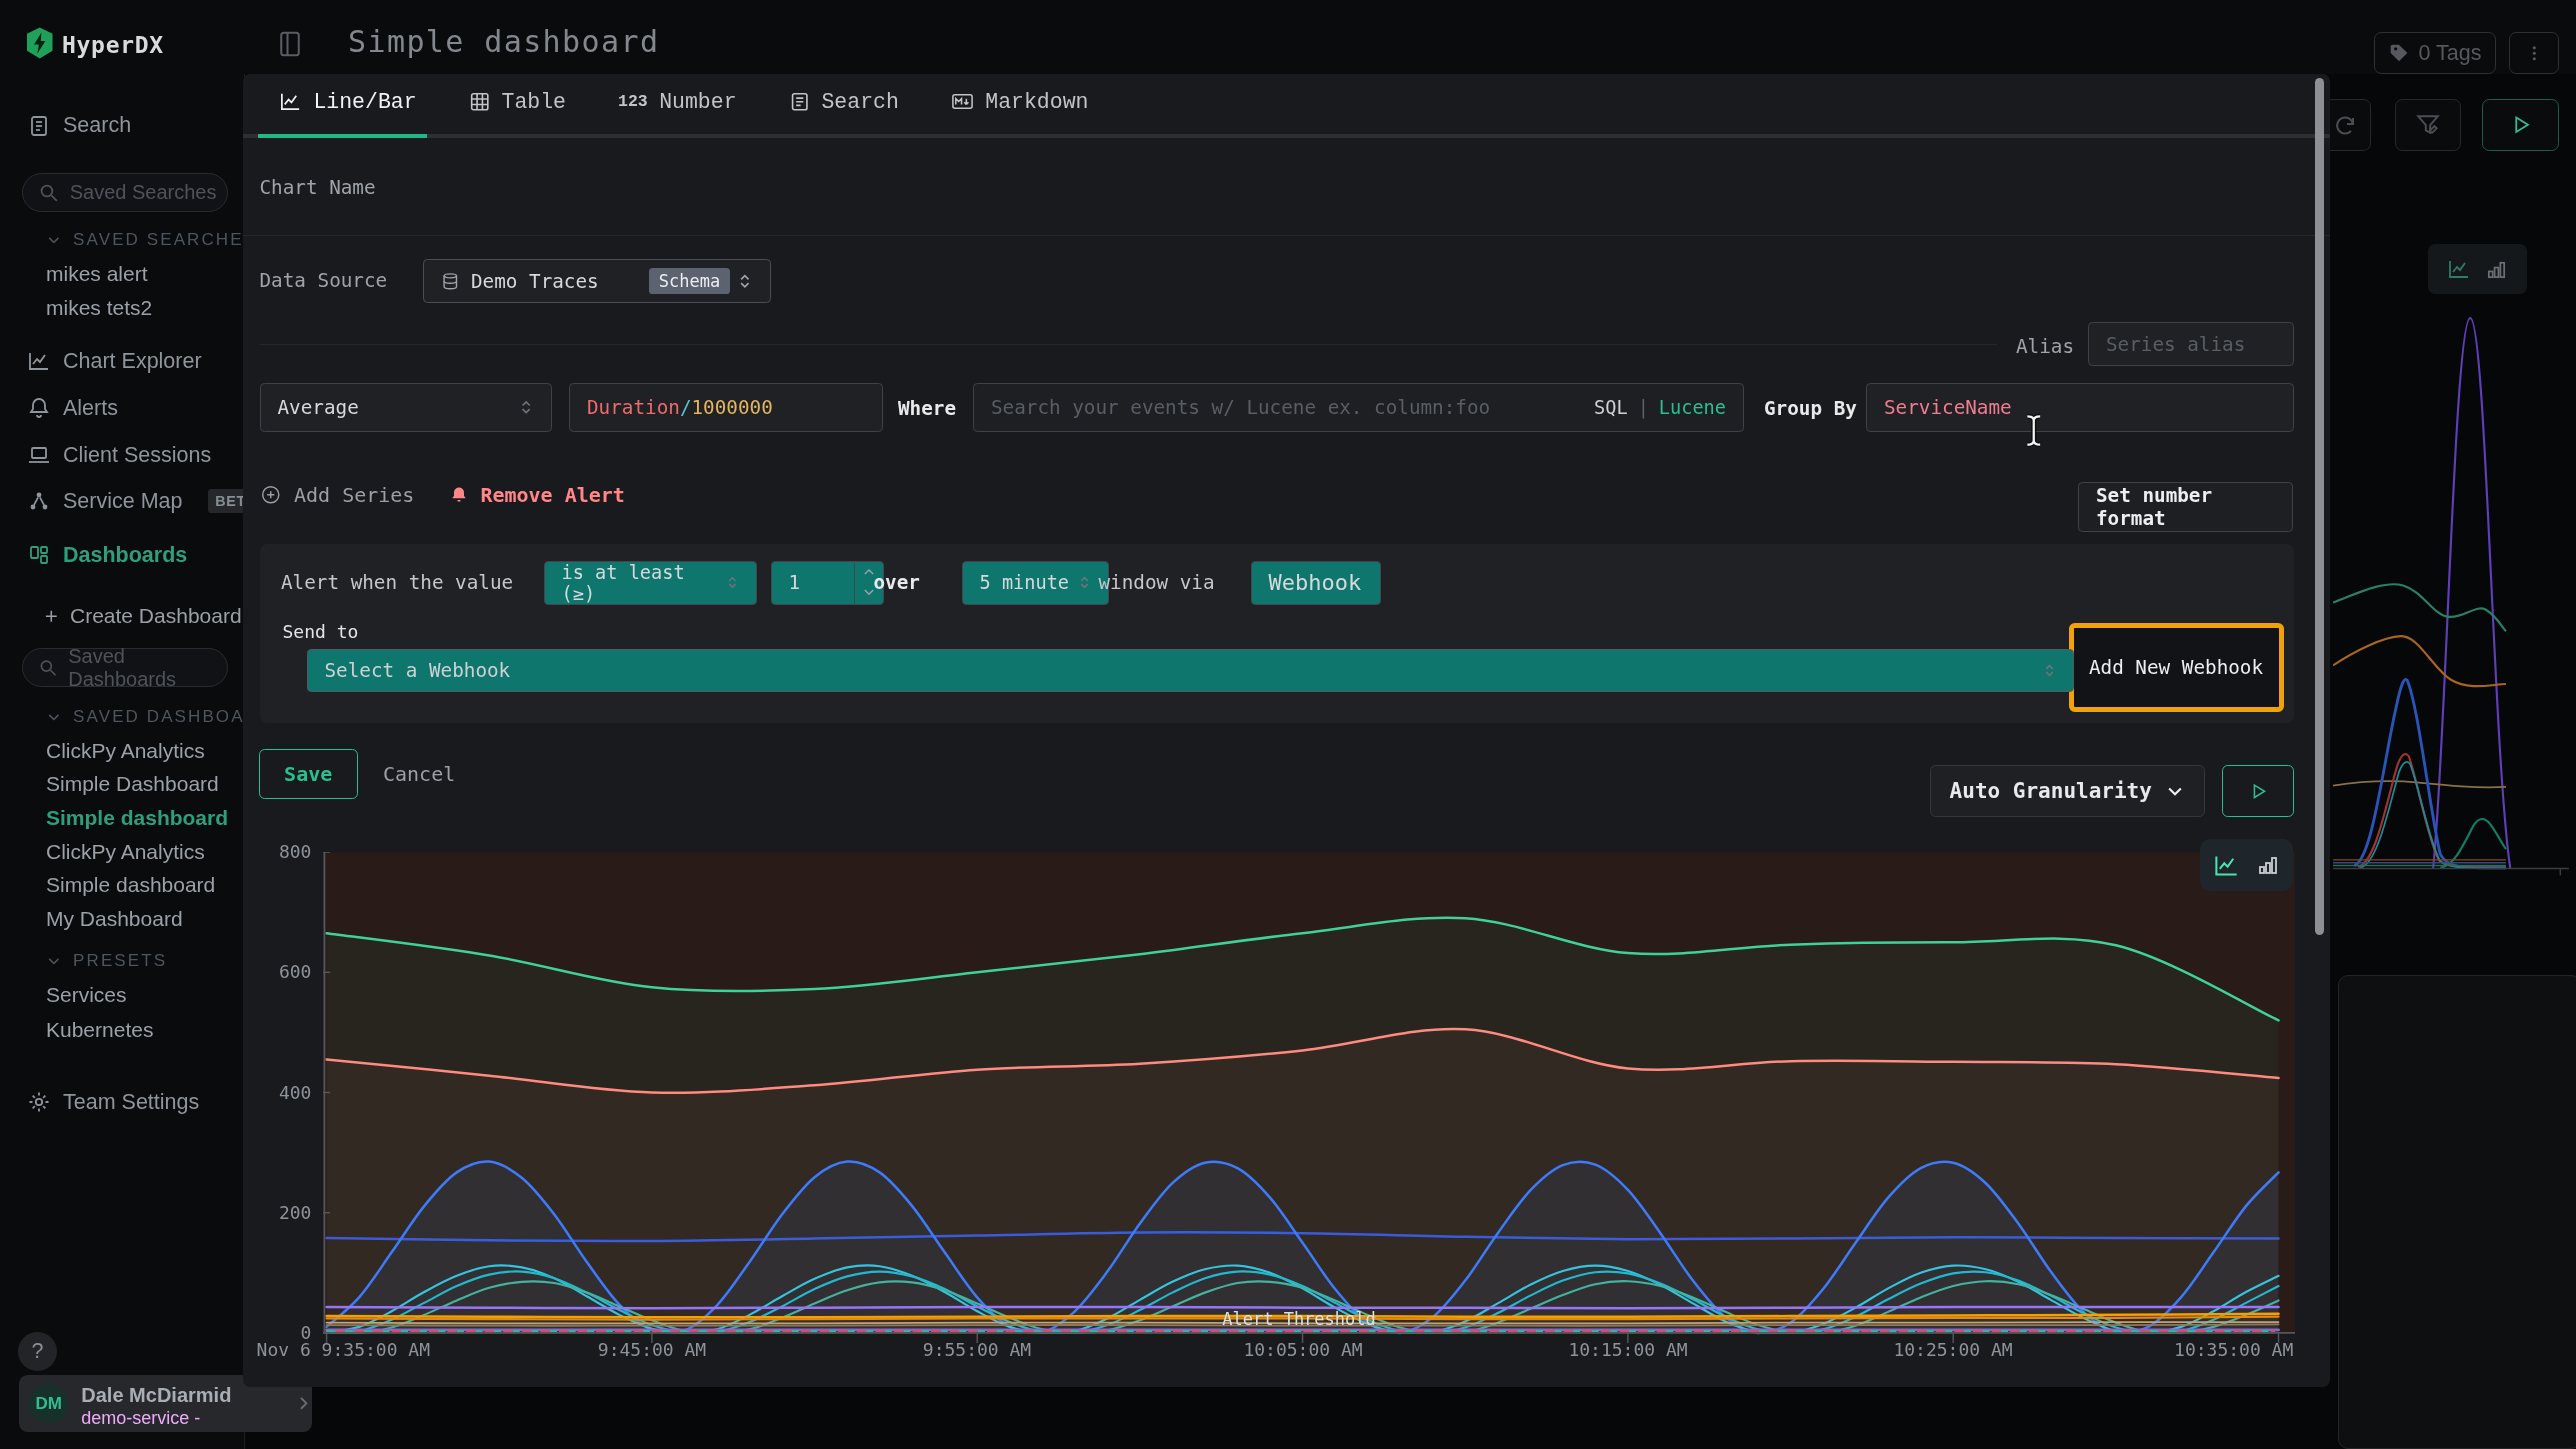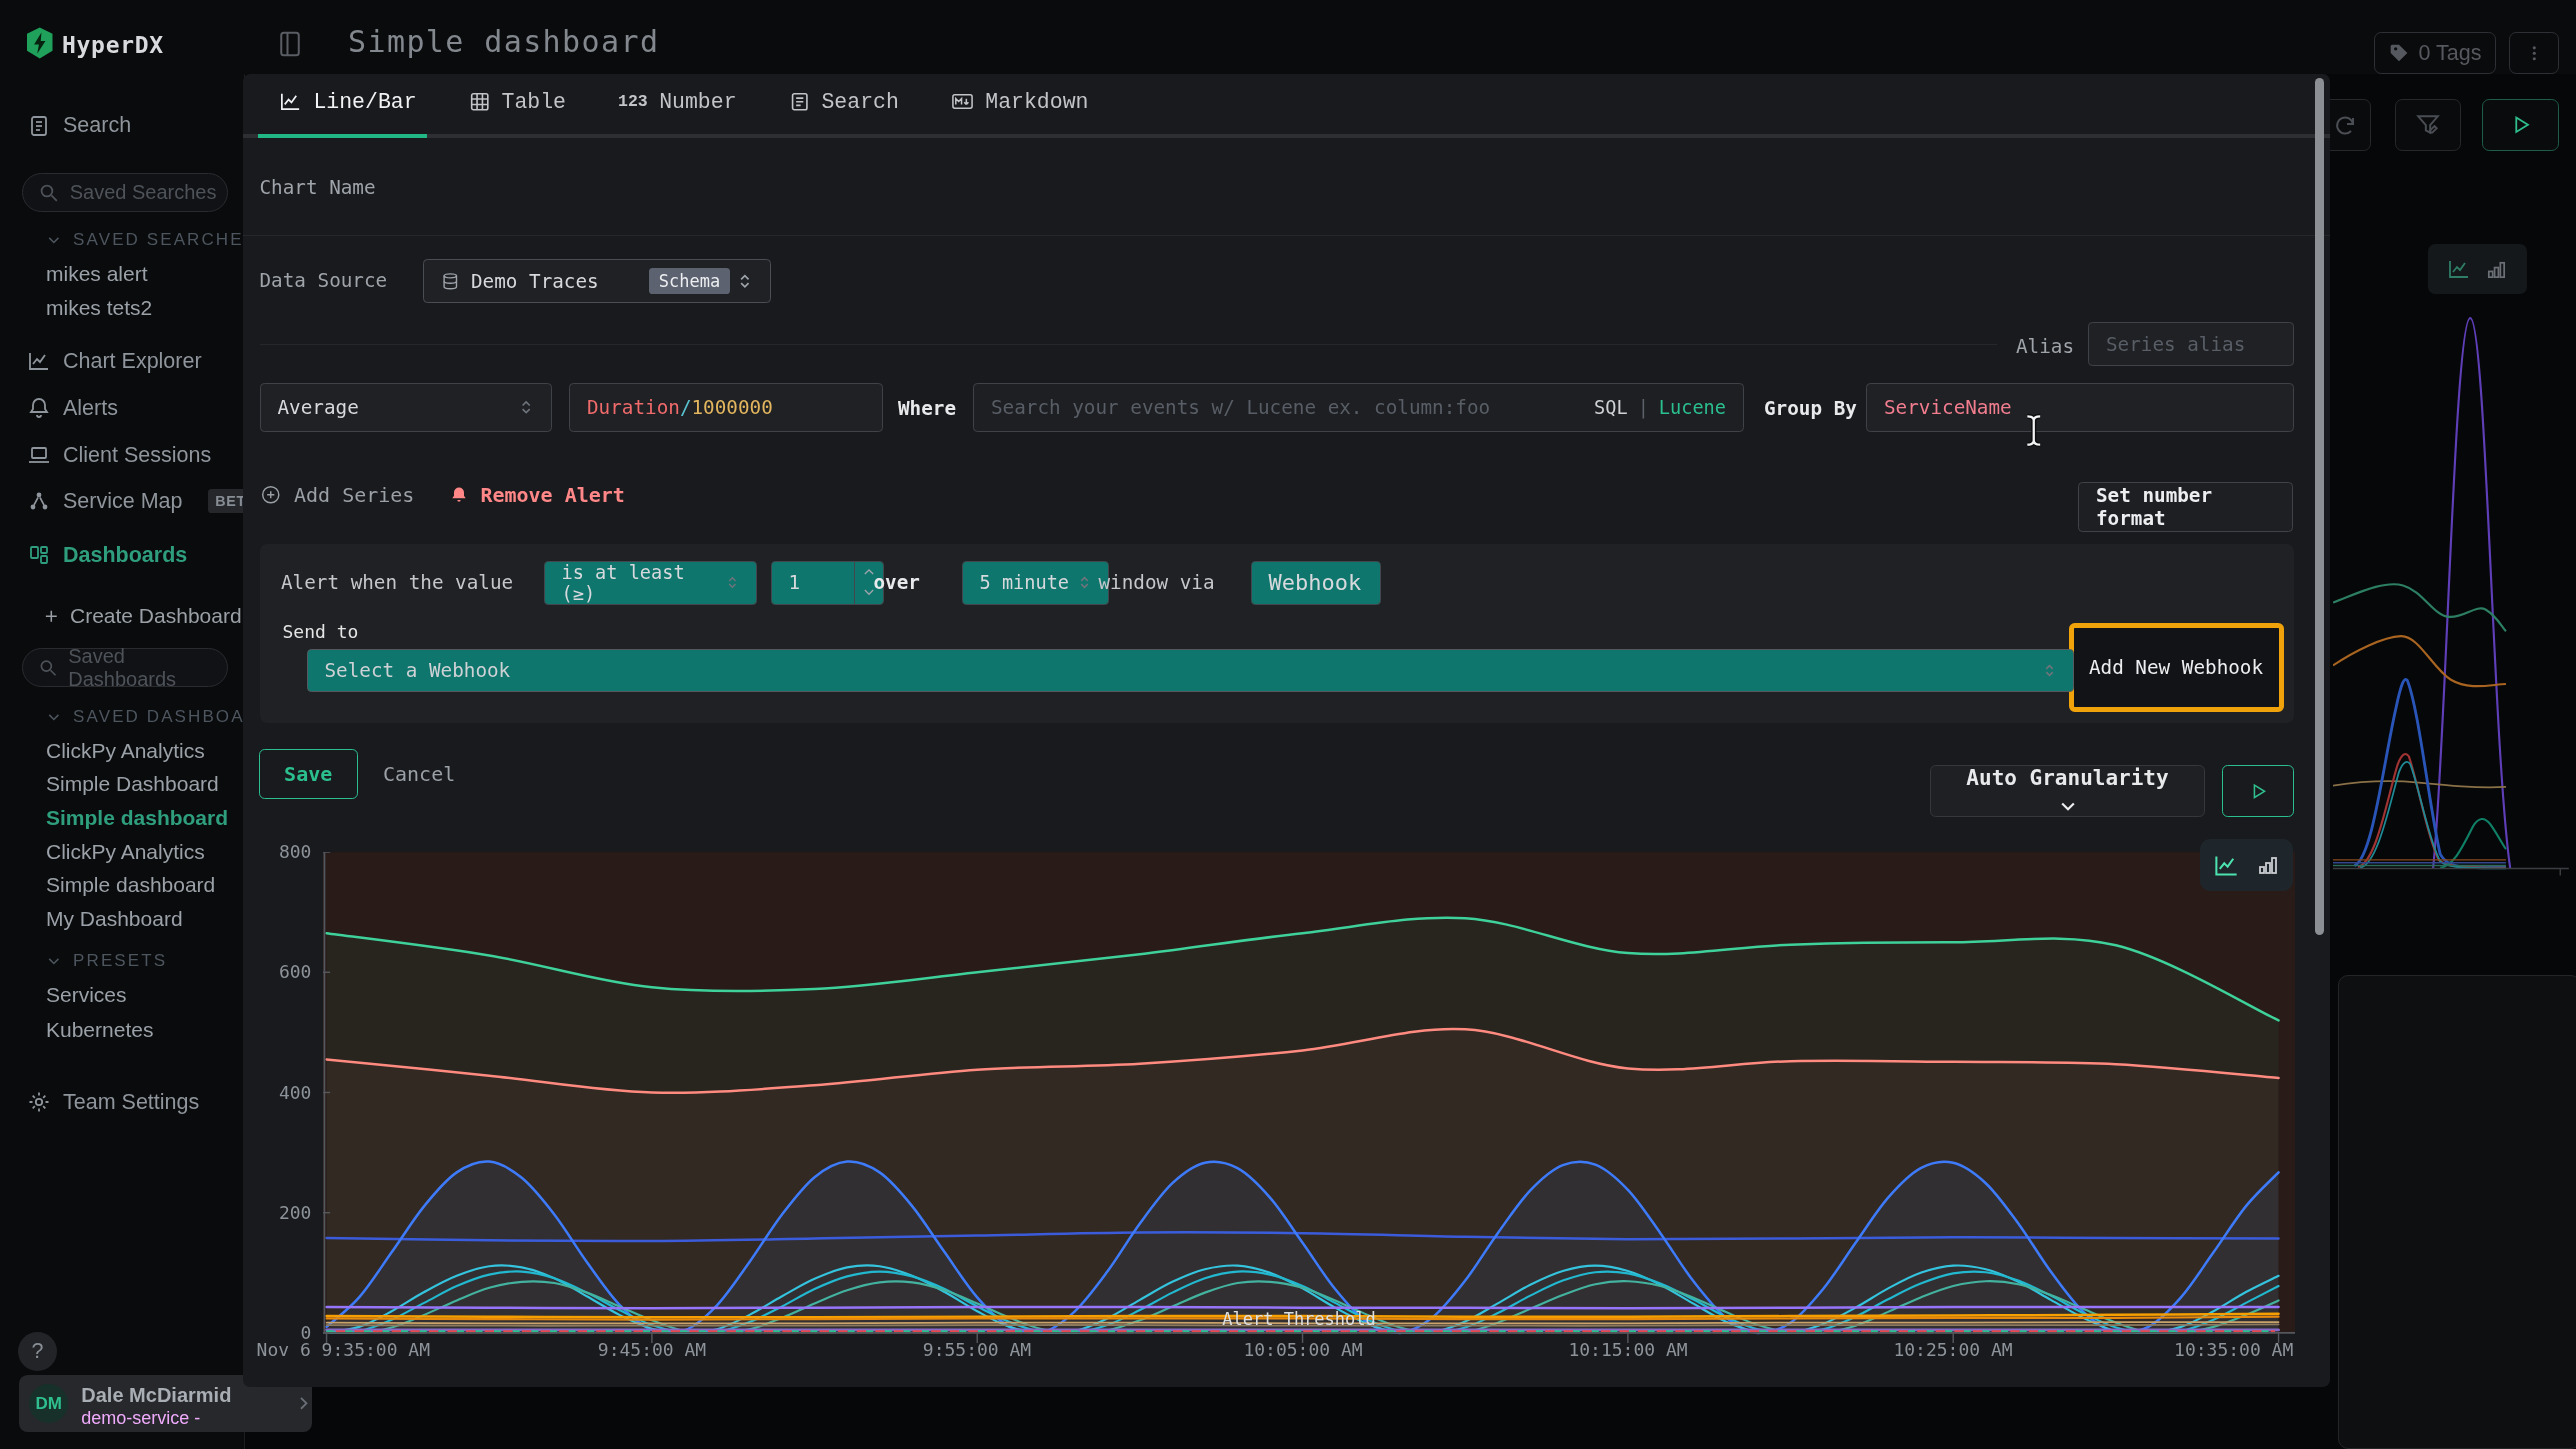--- a/index.html
+++ b/index.html
@@ -48,21 +48,21 @@
   .field-label { font-size:19.3px; color:#9fa4ab; }
   .t-input { background:#1f2125; border:1.4px solid #3f4248; border-radius:4.3px; color:#d7d9dc; font-size:19.3px; display:flex; align-items:center; padding:0 17px; }
   .placeholder { color:#595e66; }
   .divider { position:absolute; height:1.4px; background:#26272b; }
   .sel-chevrons { margin-left:auto; color:#6f747b; }
   .bold-label { font-size:19.3px; font-weight:bold; color:#e8e9eb; }
   #alert-panel { left:16.5px; top:470px; width:2034px; height:179px; background:#1f2125; border-radius:7.2px; }
   #alert-panel .t-input { background:#0f766e; border-color:#43464c;margin-left:24px; }
   #save-btn { left:15.7px; top:675px; width:99px; height:50px; border:1.4px solid #2bbf8e; border-radius:5.7px; color:#2bbf8e; font-size:20px; font-weight:bold; display:flex; align-items:center; justify-content:center; background:transparent; }
   #cancel-btn { left:140px; top:675px; height:50px; display:flex; align-items:center; color:#9aa0a6; font-size:20px; }
-  #granularity { left:1687px; top:691px; width:275px; height:52px; background:#1e2024; border:1.4px solid #35373c; border-radius:5.7px; display:flex; align-items:center; justify-content:space-between; padding:0 18.6px; color:#e8e9eb; font-size:21px; font-weight:bold;flex-direction:column; }
+  #granularity { left:1687px; top:691px; width:275px; height:52px; background:#1e2024; border:1.4px solid #35373c; border-radius:5.7px; display:flex; align-items:center; justify-content:space-between; padding:0 18.6px; color:#e8e9eb; font-size:21px; font-weight:bold; }
   #run-btn { left:1979px; top:691px; width:72px; height:52px; border:1.4px solid #2bbf8e; border-radius:5.7px; display:flex; align-items:center; justify-content:center; color:#2fbf8e; }
   #chart-pill { left:1957px; top:765px; width:93px; height:52px; background:#1f262b; border-radius:10px; display:flex; align-items:center; justify-content:center; gap:15.7px; z-index:3; }
   .ylab { position:absolute; width:57px; text-align:right; font-size:18px; color:#8d939a; }
   .xlab { position:absolute; top:1265px; font-size:18px; color:#8d939a; white-space:nowrap; }
   #thresh-label { position:absolute; font-size:17px; color:#dde0e2; z-index:2; }
   #webhook-highlight { border:5.7px solid #f0a20a; border-radius:5.7px; background:#121316; }
   #add-webhook-btn { color:#eceef0; font-size:19.3px; display:flex; align-items:center; justify-content:center; width:100%; height:100%; }
   .syntax-field { color:#ef6a6a; } .syntax-op { color:#59c2cf; } .syntax-num { color:#e2b55e; }
   .pink-val { color:#f27d8e; }
   .lucene-green { color:#2bbf8e; }

